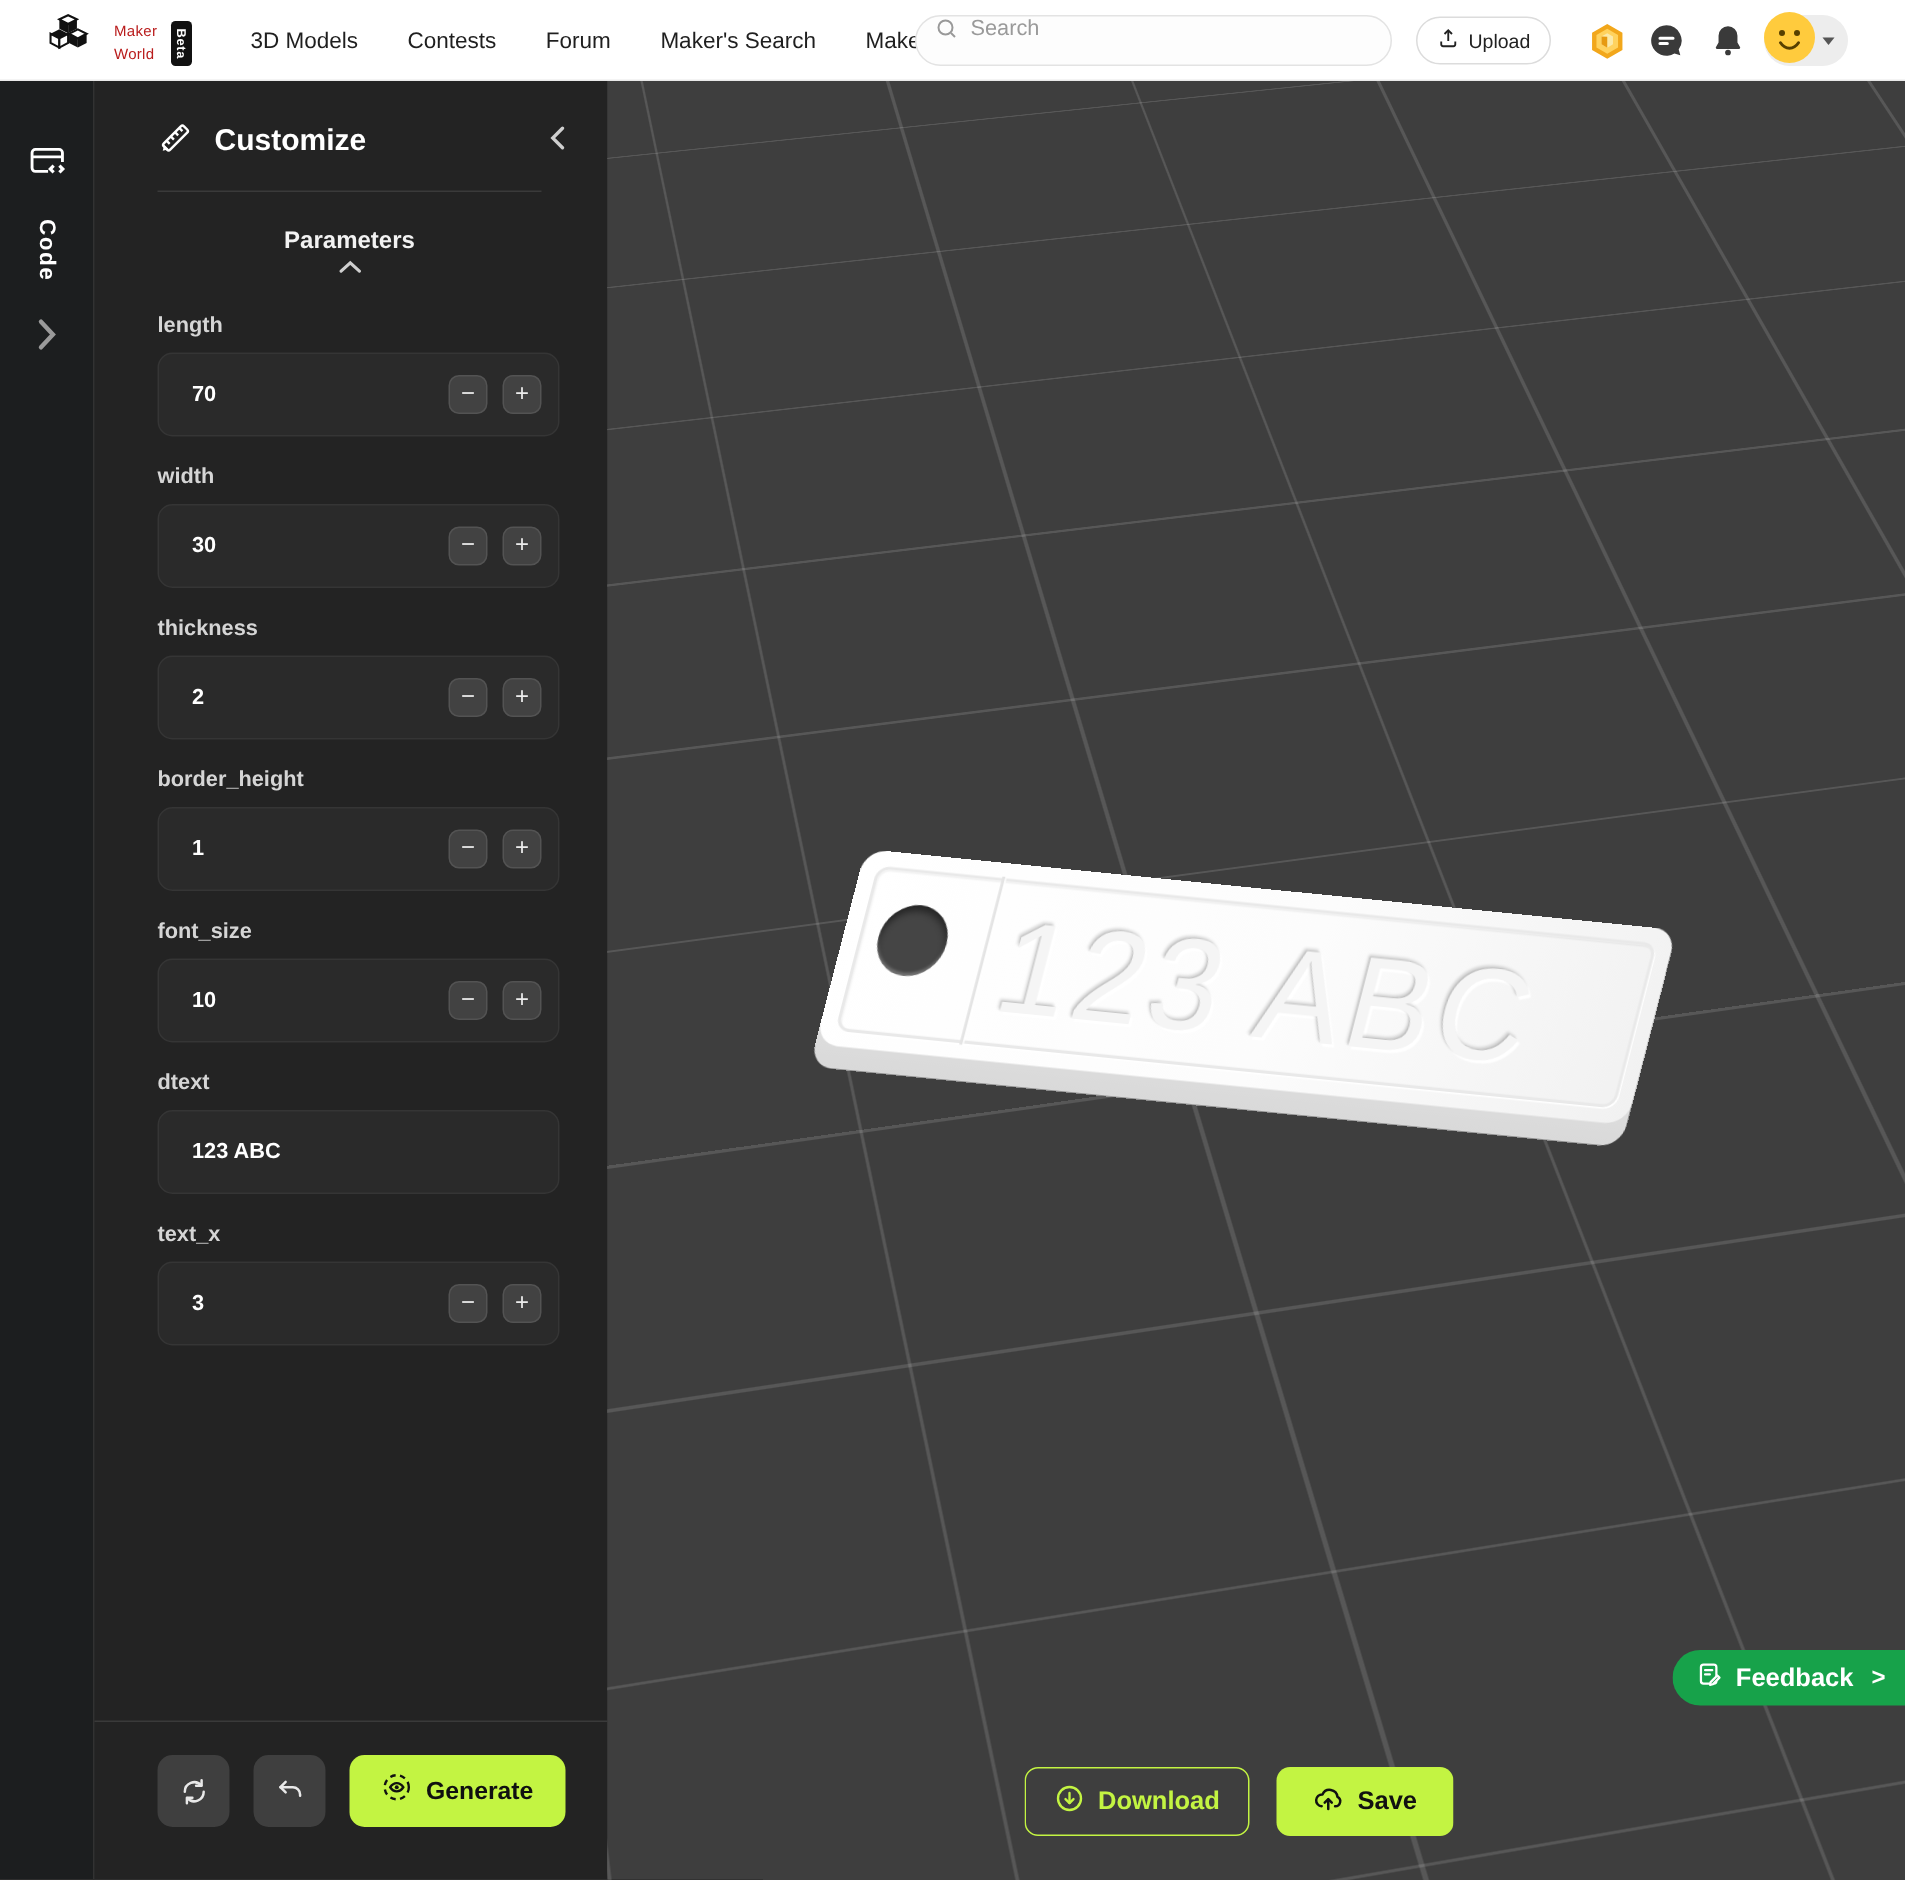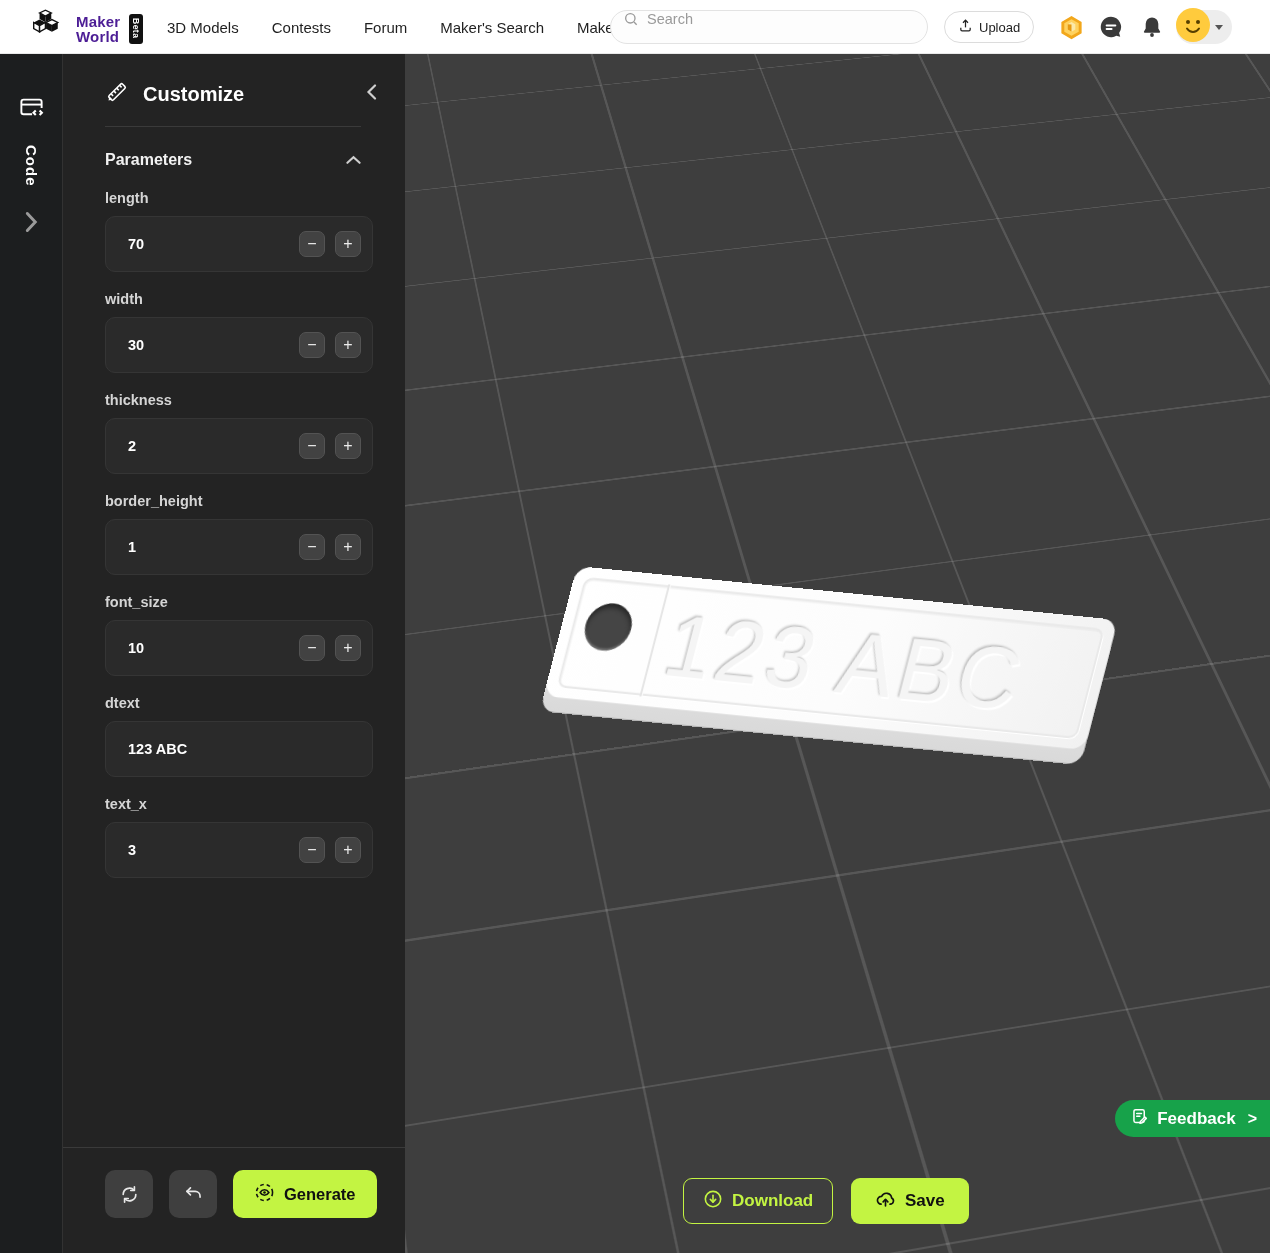--- a/index.html
+++ b/index.html
@@ -4,21 +4,21 @@
 <style>
   * { margin:0; padding:0; box-sizing:border-box; }
   html,body { background:#2a2a2a; }
   body { font-family:"Liberation Sans", sans-serif; }
   #app { position:relative; width:1270px; height:1253px; overflow:hidden; background:var(--viewport-bg,#3e3e3e); }
 
   
   .topnav { position:absolute; top:0; left:0; right:0; height:54px; background:#ffffff;
             border-bottom:1px solid #e9e9e9; z-index:40; }
   .brand { position:absolute; left:30px; top:8px; display:flex; align-items:center; gap:9px; cursor:pointer; }
-  .brand-text { font-weight:700; font-size:15px; line-height:15px; color:#4c1d95; letter-spacing:.2px; }
+  .brand-text { font-weight:400; font-size:10px; line-height:15px; color:#b91c1c; letter-spacing:.2px; }
   .beta-badge { background:#111; color:#fff; font-size:8.5px; font-weight:700; border-radius:3px;
                 padding:3px 2px; writing-mode:vertical-rl; letter-spacing:.5px; height:30px; text-align:center; }
   .nav-links { position:absolute; left:167px; top:0; height:54px; display:flex; align-items:center; gap:33px; }
   .nav-link { font-size:15px; font-weight:500; color:#1f1f1f; cursor:pointer; white-space:nowrap; }
   .search { position:absolute; left:610px; top:10px; width:318px; height:34px; background:#fdfdfd;
             border:1px solid #e3e3e3; border-radius:17px; display:flex; align-items:flex-start; padding:0 12px; gap:8px; }
   .search input { border:none; outline:none; background:transparent; font-size:14.5px; color:#333; width:100%;
                   font-family:"Liberation Sans",sans-serif; }
   .search input::placeholder { color:#9a9a9a; }
   .upload-btn { position:absolute; left:944px; top:11px; height:32px; padding:0 13px; background:#fff;
@@ -39,21 +39,21 @@
           align-items:center; padding-top:40px; flex:none; }
   .rail-code-label { writing-mode:vertical-rl; color:#fff; font-weight:700; font-size:15px; letter-spacing:1px; margin-top:20px; }
   .rail-chevron { margin-top:24px; cursor:pointer; }
 
   
   .panel { width:342px; background:var(--panel-bg,#232323); flex:none; display:flex; flex-direction:column; position:relative; }
   .panel-header { display:flex; align-items:center; gap:14px; padding:26px 20px 18px 42px; }
   .panel-title { flex:1; color:#fff; font-size:20px; font-weight:700; }
   .panel-collapse { cursor:pointer; padding:4px 8px; }
   .panel-divider { height:1px; background:#3a3a3a; margin:0 44px 0 42px; }
-  .section-header { display:flex; align-items:center; justify-content:space-between; padding:24px 44px 2px 42px; cursor:pointer; }
+  .section-header { display:flex; align-items:center; justify-content:space-between; padding:24px 44px 2px 42px; cursor:pointer;flex-direction:column; }
   .section-title { color:#f2f2f2; font-size:16px; font-weight:600; }
   .params { flex:1; overflow:hidden; }
   .param { padding:0 32px 0 42px; }
   .param-label { margin:19px 0 10px 0; color:#d5d5d5; font-size:14.5px; font-weight:600; }
   .param-field { height:56px; background:#2a2a2a; border:1px solid #353535; border-radius:10px;
                  display:flex; align-items:center; padding:0 11px 0 22px; }
   .param-value { flex:1; color:#fff; font-size:14.5px; font-weight:700; }
   .stepper { width:26px; height:26px; margin-left:10px; background:#424242; border:1px solid #535353;
              border-radius:7px; color:#ececec; font-size:16px; line-height:1; display:flex; align-items:center;
              justify-content:center; cursor:pointer; flex:none; padding-bottom:1px; }

